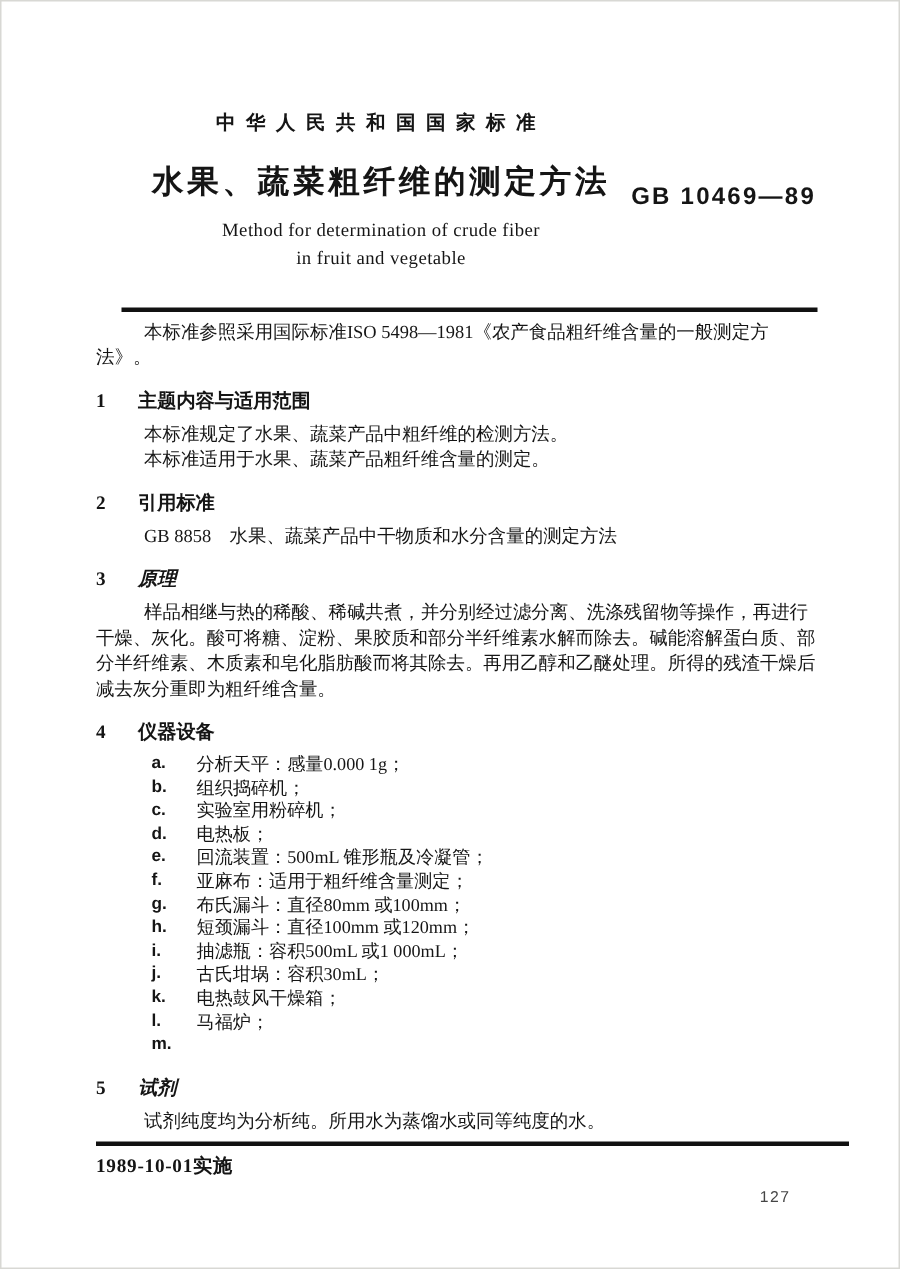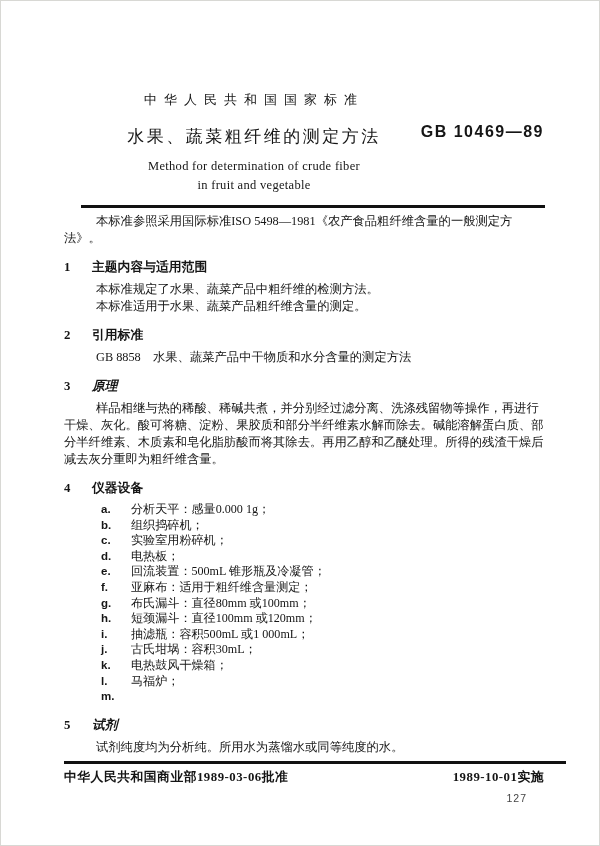--- a/index.html
+++ b/index.html
@@ -11,26 +11,26 @@
     box-sizing:border-box;
     border:1px solid #d8d8d4;
     font-family:"Liberation Serif","DejaVu Serif",serif;
     color:#151515;
     overflow:hidden;
   }
   
   .header{position:absolute;top:0;left:0;right:0;}
   .header-center{width:380px;margin-left:63px;text-align:center;}
   .std-label{
-    padding-top:90px;
-    font-size:13px;font-weight:400;letter-spacing:7px;
+    padding-top:72px;
+    font-size:13px;font-weight:700;letter-spacing:7px;
   }
   .title-zh{
     margin:16px 0 0 0;
-    font-size:17px;font-weight:400;letter-spacing:2.5px;
+    font-size:21px;font-weight:700;letter-spacing:2.5px;
   }
   .title-en{margin-top:3px;font-size:12.5px;font-weight:400;line-height:16px;letter-spacing:0.3px;}
   .title-en.first{margin-top:10px;}
   .std-no{
     position:absolute;top:122px;right:55px;
     font-size:16px;font-weight:700;letter-spacing:1.5px;
     font-family:"Liberation Sans","DejaVu Sans",sans-serif;
   }
   
   .rule{position:absolute;background:#111;}
@@ -175,19 +175,18 @@
       </div>
       <p class="indent-block">试剂纯度均为分析纯。所用水为蒸馏水或同等纯度的水。</p>
 
     </div>
 
   </div>
 
   <div class="rule footer-rule"></div>
 
   <div class="footer-row">
-    <span>中华人民共和国商业部1989-03-06批准</span>
     <span>1989-10-01实施</span>
   </div>
 
   <div class="page-no">127</div>
 
 </div>
 
 </body></html>

